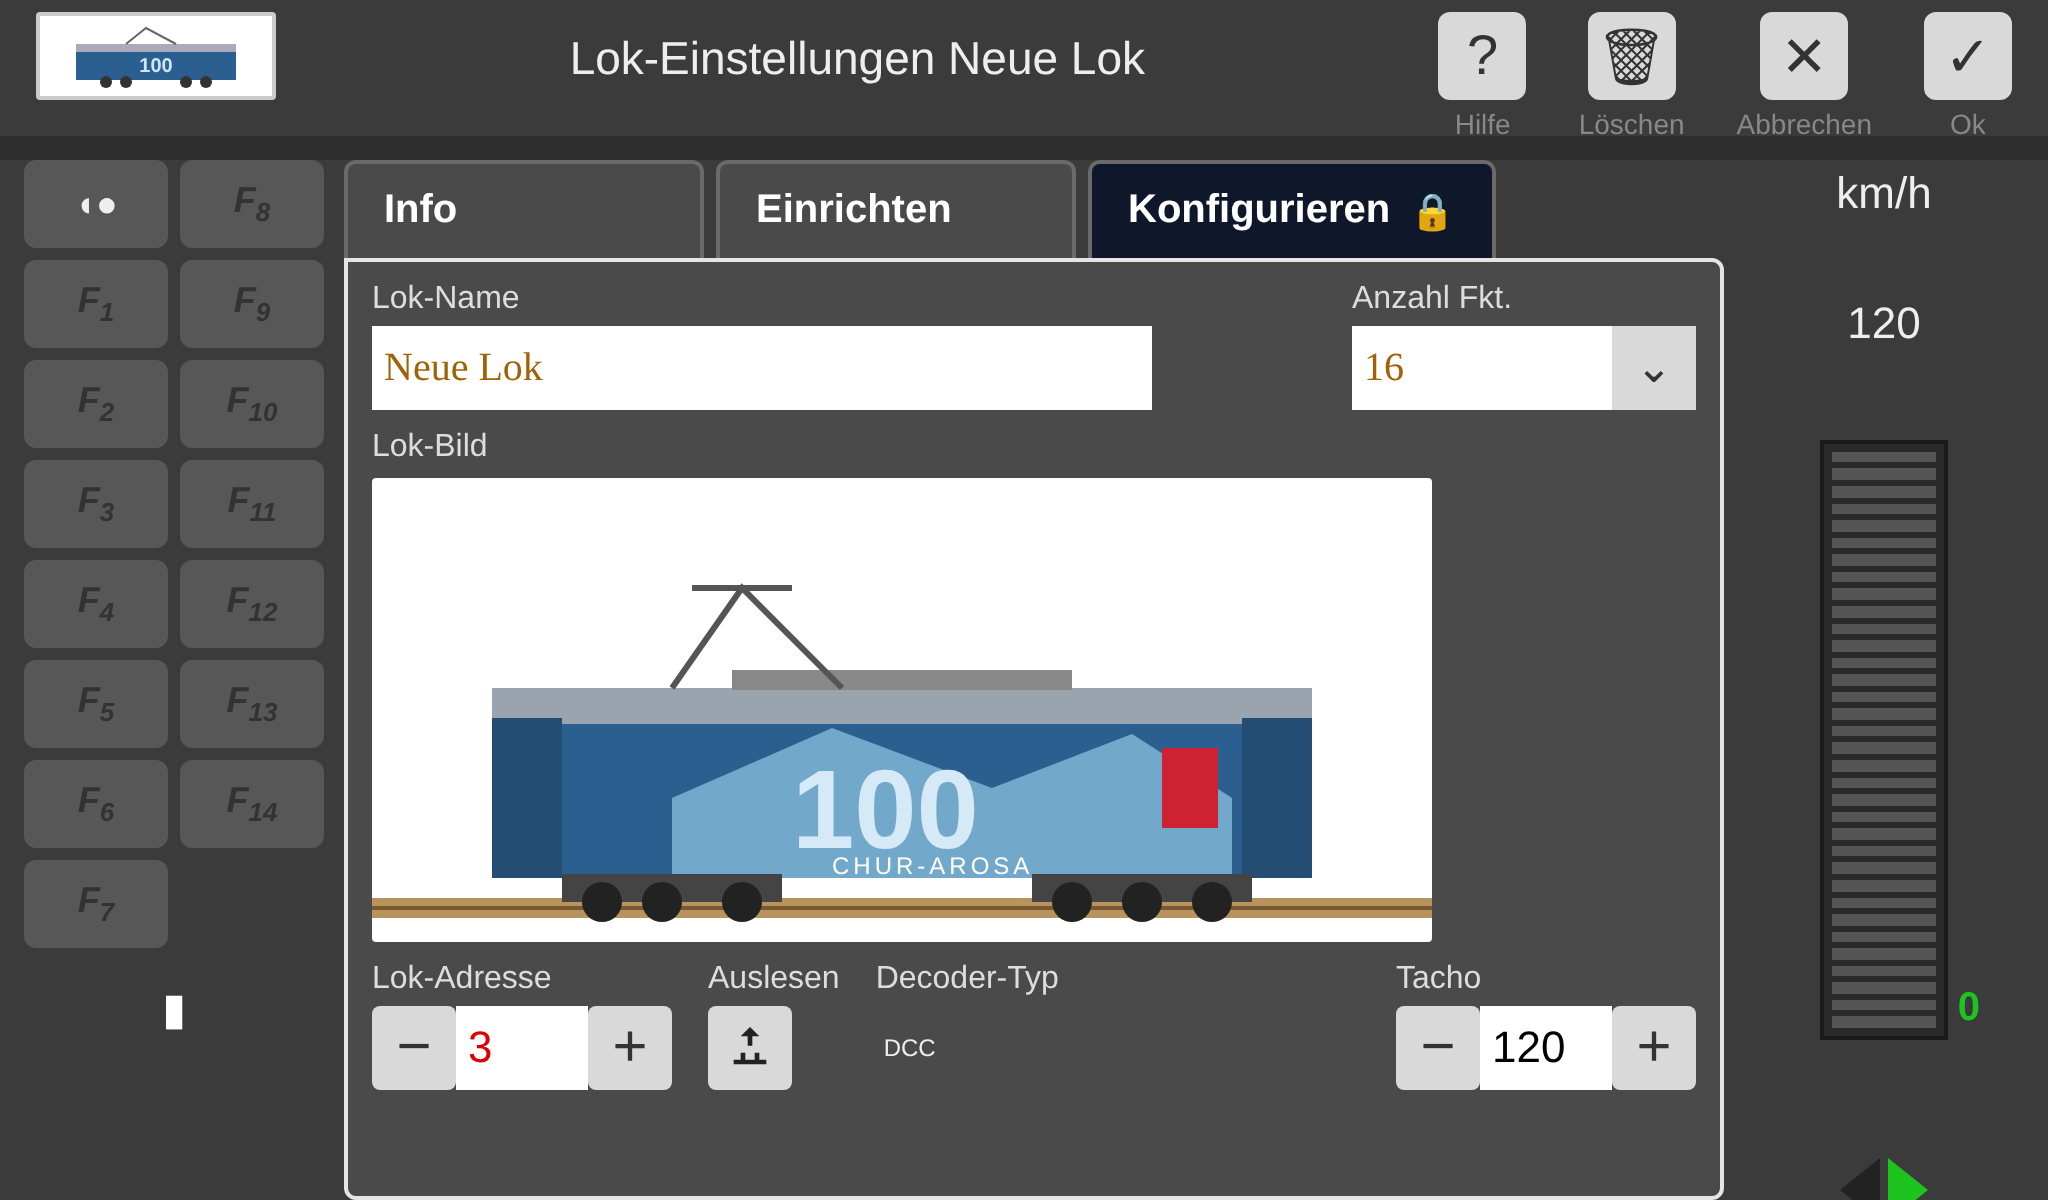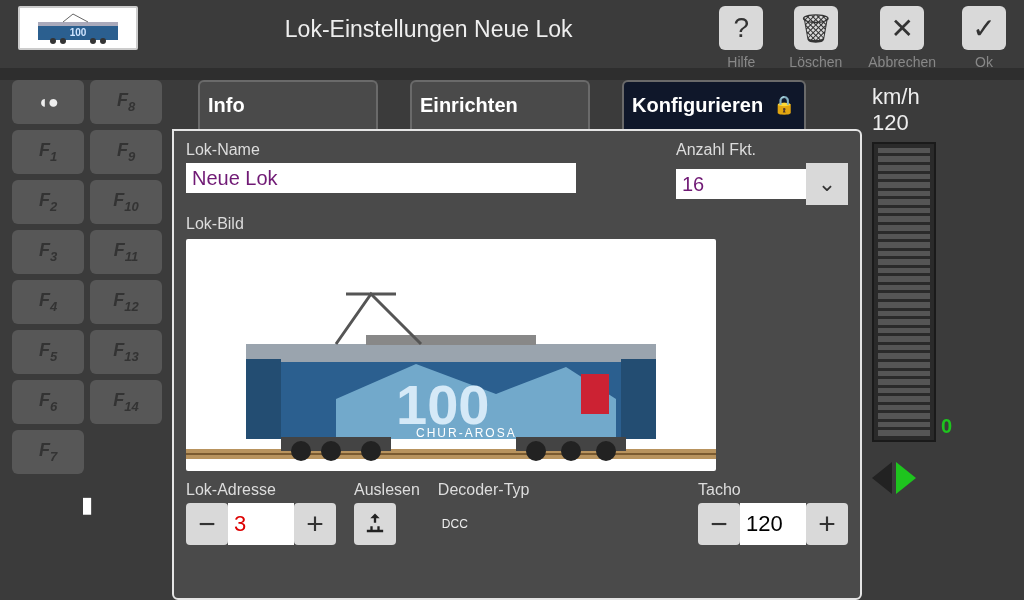--- a/index.html
+++ b/index.html
@@ -20,42 +20,42 @@
   .fcol { width: 150px; display:flex; flex-direction:column; gap:0; }
   .fgrid { display:grid; grid-template-columns: 1fr 1fr; gap:6px; }
   .fkey { background:#575757; border-radius:6px; height:44px; display:flex; align-items:center; justify-content:center; font-style:italic; font-weight:bold; color:#333; font-size:18px; cursor:pointer;}
   .fkey sub { font-size: 13px; font-style:italic; }
   .fkey.light { color:#eee; }
   .bottom-ind { margin-top: 18px; text-align:center; color:#fff; font-size: 22px; }
 
   
   .center { flex:1; display:flex; flex-direction:column; }
   .tabs { display:flex; gap:6px; }
-  .tab { border:2px solid #6a6a6a; border-bottom:none; background:#4a4a4a; padding:12px 8px; font-size:20px; font-weight:bold; color:#fff; border-radius:6px 6px 0 0; min-width:180px; cursor:pointer; display:flex; align-items:flex-start; gap:10px;margin-left:26px;}
+  .tab { border:2px solid #6a6a6a; border-bottom:none; background:#4a4a4a; padding:12px 18px; font-size:20px; font-weight:bold; color:#fff; border-radius:6px 6px 0 0; min-width:180px; cursor:pointer; display:flex; align-items:center; gap:10px;}
   .tab.active { background:#0f172a; }
   .panel { background:#4a4a4a; border:2px solid #e5e5e5; border-radius:0 6px 6px 6px; flex:1; padding:10px 12px 14px 12px; display:flex; flex-direction:column; }
   .row { display:flex; gap:30px; }
   .field { display:flex; flex-direction:column; gap:4px; }
   .label { font-size:16px; color:#ddd; }
-  .textin { background:#fff; color:#701a75; font-size:20px; padding:8px 6px; border:none; height:30px; }
+  .textin { background:#fff; color:#a16207; font-size:20px; padding:8px 6px; border:none; height:42px;font-family:Liberation Serif, serif; }
   .nameField { width:390px; }
   .fcount { display:flex; align-items:center; }
   .fcount .textin { width:130px; }
   .dropbtn { width:42px; height:42px; background:#d9d9d9; display:flex; align-items:center; justify-content:center; font-size:22px; color:#333; cursor:pointer;}
   .imgwrap { margin-top:10px; }
   .lokimg { margin-top:6px; width:530px; height:232px; background:#fff; border-radius:2px; display:flex; align-items:flex-end; justify-content:center; position:relative; overflow:hidden; cursor:pointer;}
   .bottomrow { display:flex; gap:18px; margin-top:10px; }
   .numctrl { display:flex; align-items:center; }
   .sqbtn { width:42px; height:42px; background:#d9d9d9; display:flex; align-items:center; justify-content:center; font-size:30px; color:#333; cursor:pointer; border-radius:4px;}
   .numin { width:66px; height:42px; background:#fff; border:none; font-size:22px; padding:0 6px; }
   .numin.red { color:#d00; }
   .auslesen .sqbtn svg { width:28px; height:28px; }
 
   
-  .right { width:140px; display:flex; flex-direction:column; align-items:flex-start; padding-top:4px; }
+  .right { width:140px; display:flex; flex-direction:column; align-items:center; padding-top:4px;gap:39px; }
   .speedunit { font-size:22px; color:#eee; }
   .speedval { font-size:22px; color:#eee; margin-bottom:6px;}
   .bar { width:64px; height:300px; background:#2a2a2a; border:2px solid #1a1a1a; display:flex; flex-direction:column-reverse; padding:4px 4px; gap:3px; position:relative;}
   .seg { height:6px; background:#555; }
   .zero { position:absolute; right:-18px; bottom:2px; color:#1ec41e; font-weight:bold; font-size:20px;}
   .dir { display:flex; gap:4px; margin-top:20px;}
   .tri { width:0; height:0; border-top:16px solid transparent; border-bottom:16px solid transparent; cursor:pointer;}
   .tri.l { border-right:20px solid #222; }
   .tri.r { border-left:20px solid #1ec41e; }
 

